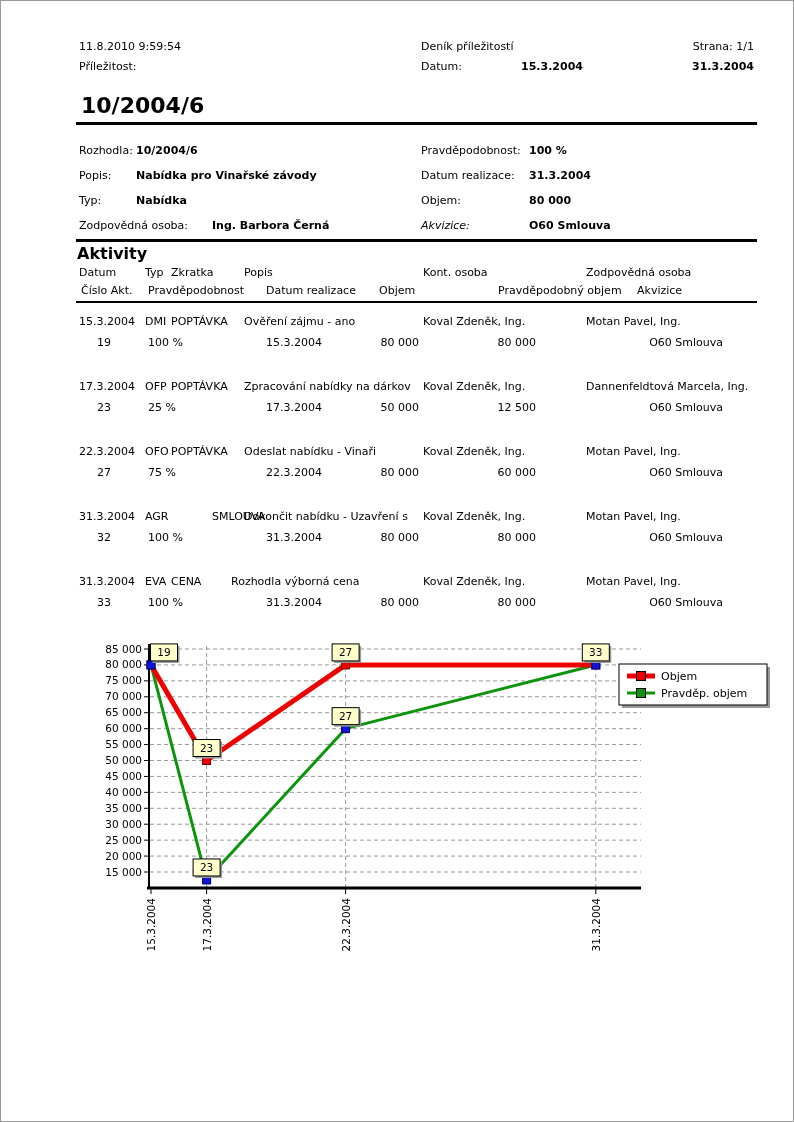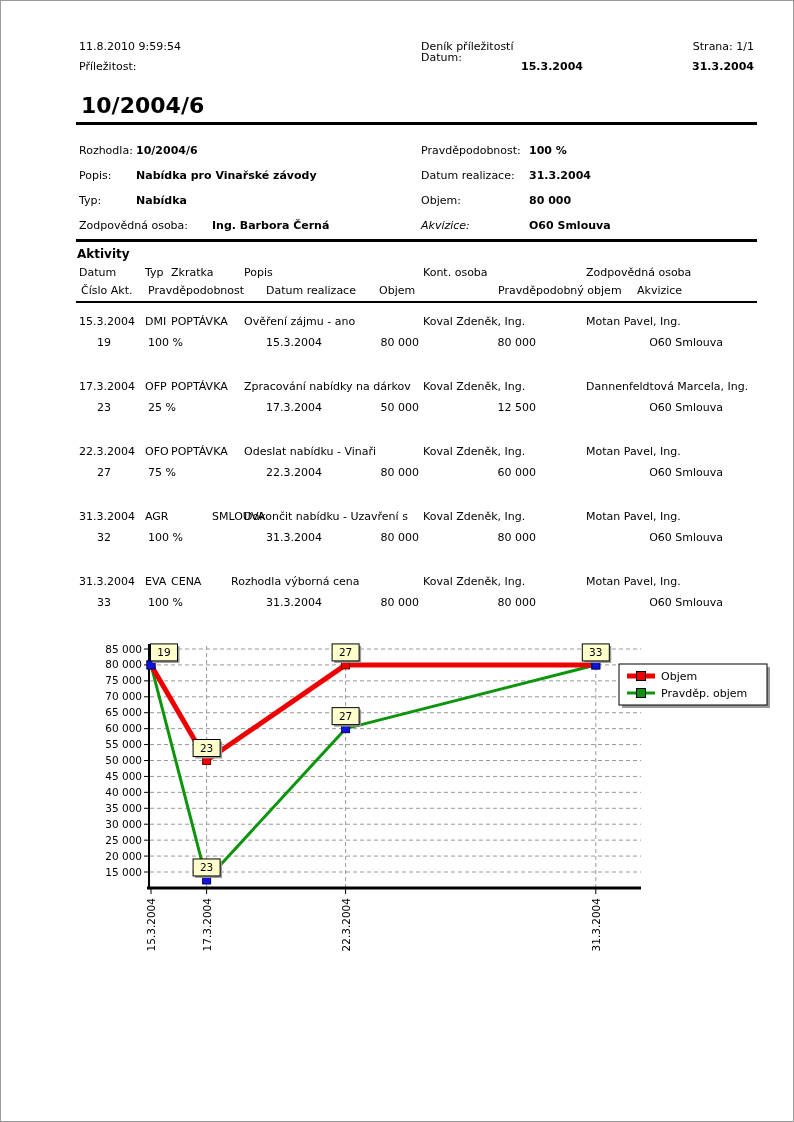--- a/index.html
+++ b/index.html
@@ -5,33 +5,33 @@
   html,body{margin:0;padding:0;background:#fff}
   .page{position:relative;width:794px;height:1122px;background:#ffffff;
         border:1px solid #9a9a9a;box-sizing:border-box;overflow:hidden;
         font-family:"DejaVu Sans","Liberation Sans",sans-serif;color:#000}
   .t{position:absolute;white-space:nowrap;font-size:11px;line-height:13px;color:#000}
   .b{font-weight:bold}
   .rt{text-align:right}
   .clip{overflow:hidden}
   .rule{position:absolute;background:#000}
   .big{font-size:22px;line-height:26px}
-  .sec{font-size:12px;line-height:14px}
+  .sec{font-size:16px;line-height:14px}
   svg text{font-family:"DejaVu Sans","Liberation Sans",sans-serif}
 </style>
 </head>
 <body>
 
 <div class="page">
 
   <div class="t" style="left:78px;top:39px">11.8.2010  9:59:54</div>
   <div class="t" style="left:420px;top:39px">Deník příležitostí</div>
   <div class="t" style="right:39px;top:39px">Strana: 1/1</div>
   <div class="t" style="left:78px;top:59px">Příležitost:</div>
-  <div class="t" style="left:420px;top:50px">Datum:</div>
+  <div class="t" style="left:420px;top:59px">Datum:</div>
   <div class="t b" style="left:520px;top:59px">15.3.2004</div>
   <div class="t b" style="right:39px;top:59px">31.3.2004</div>
 
   <div class="t b big" style="left:80px;top:92px">10/2004/6</div>
   <div class="rule" style="left:75px;top:121px;width:681px;height:3px"></div>
 
   <div id="fields">
       <div class="t" style="left: 78px; top: 143px;">Rozhodla:</div>
       <div class="t b" style="left: 135px; top: 143px;">10/2004/6</div>
       <div class="t" style="left: 78px; top: 168px; text-align: center;">Popis:</div>

